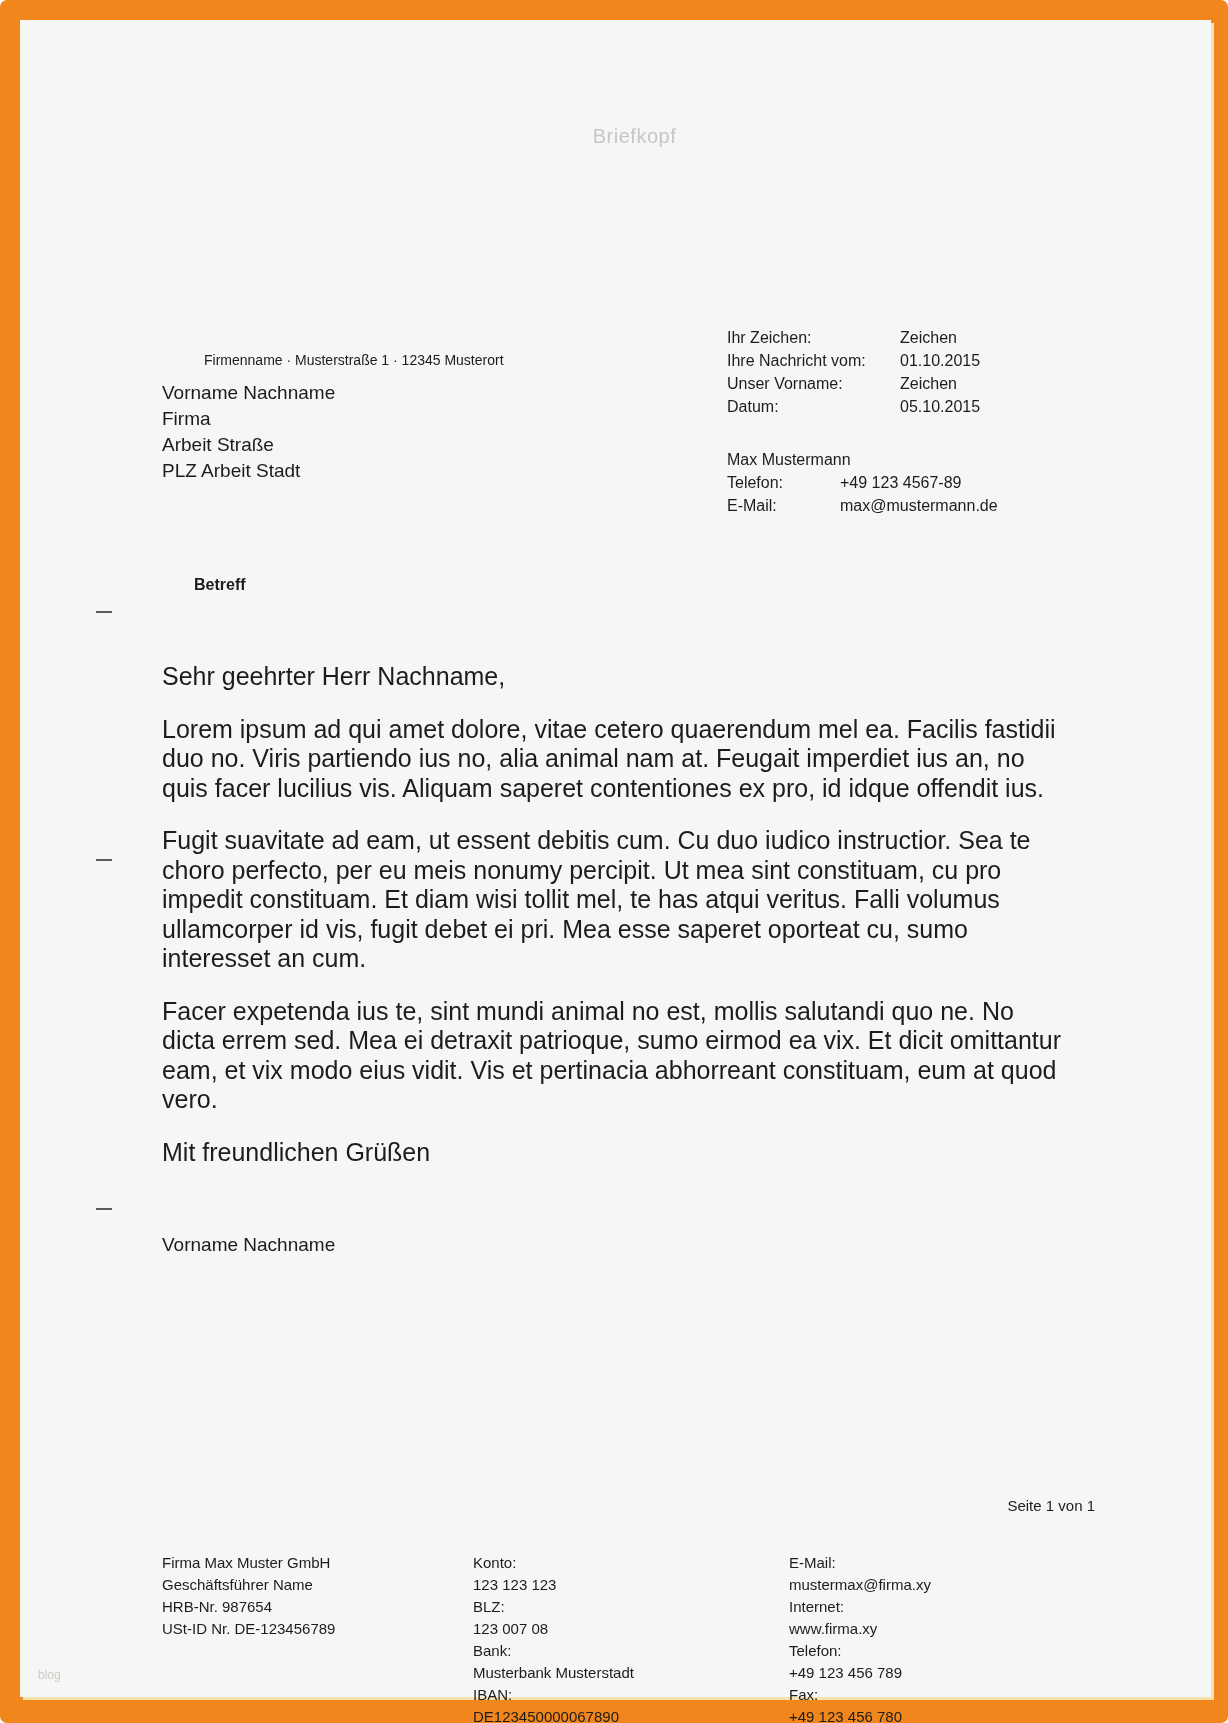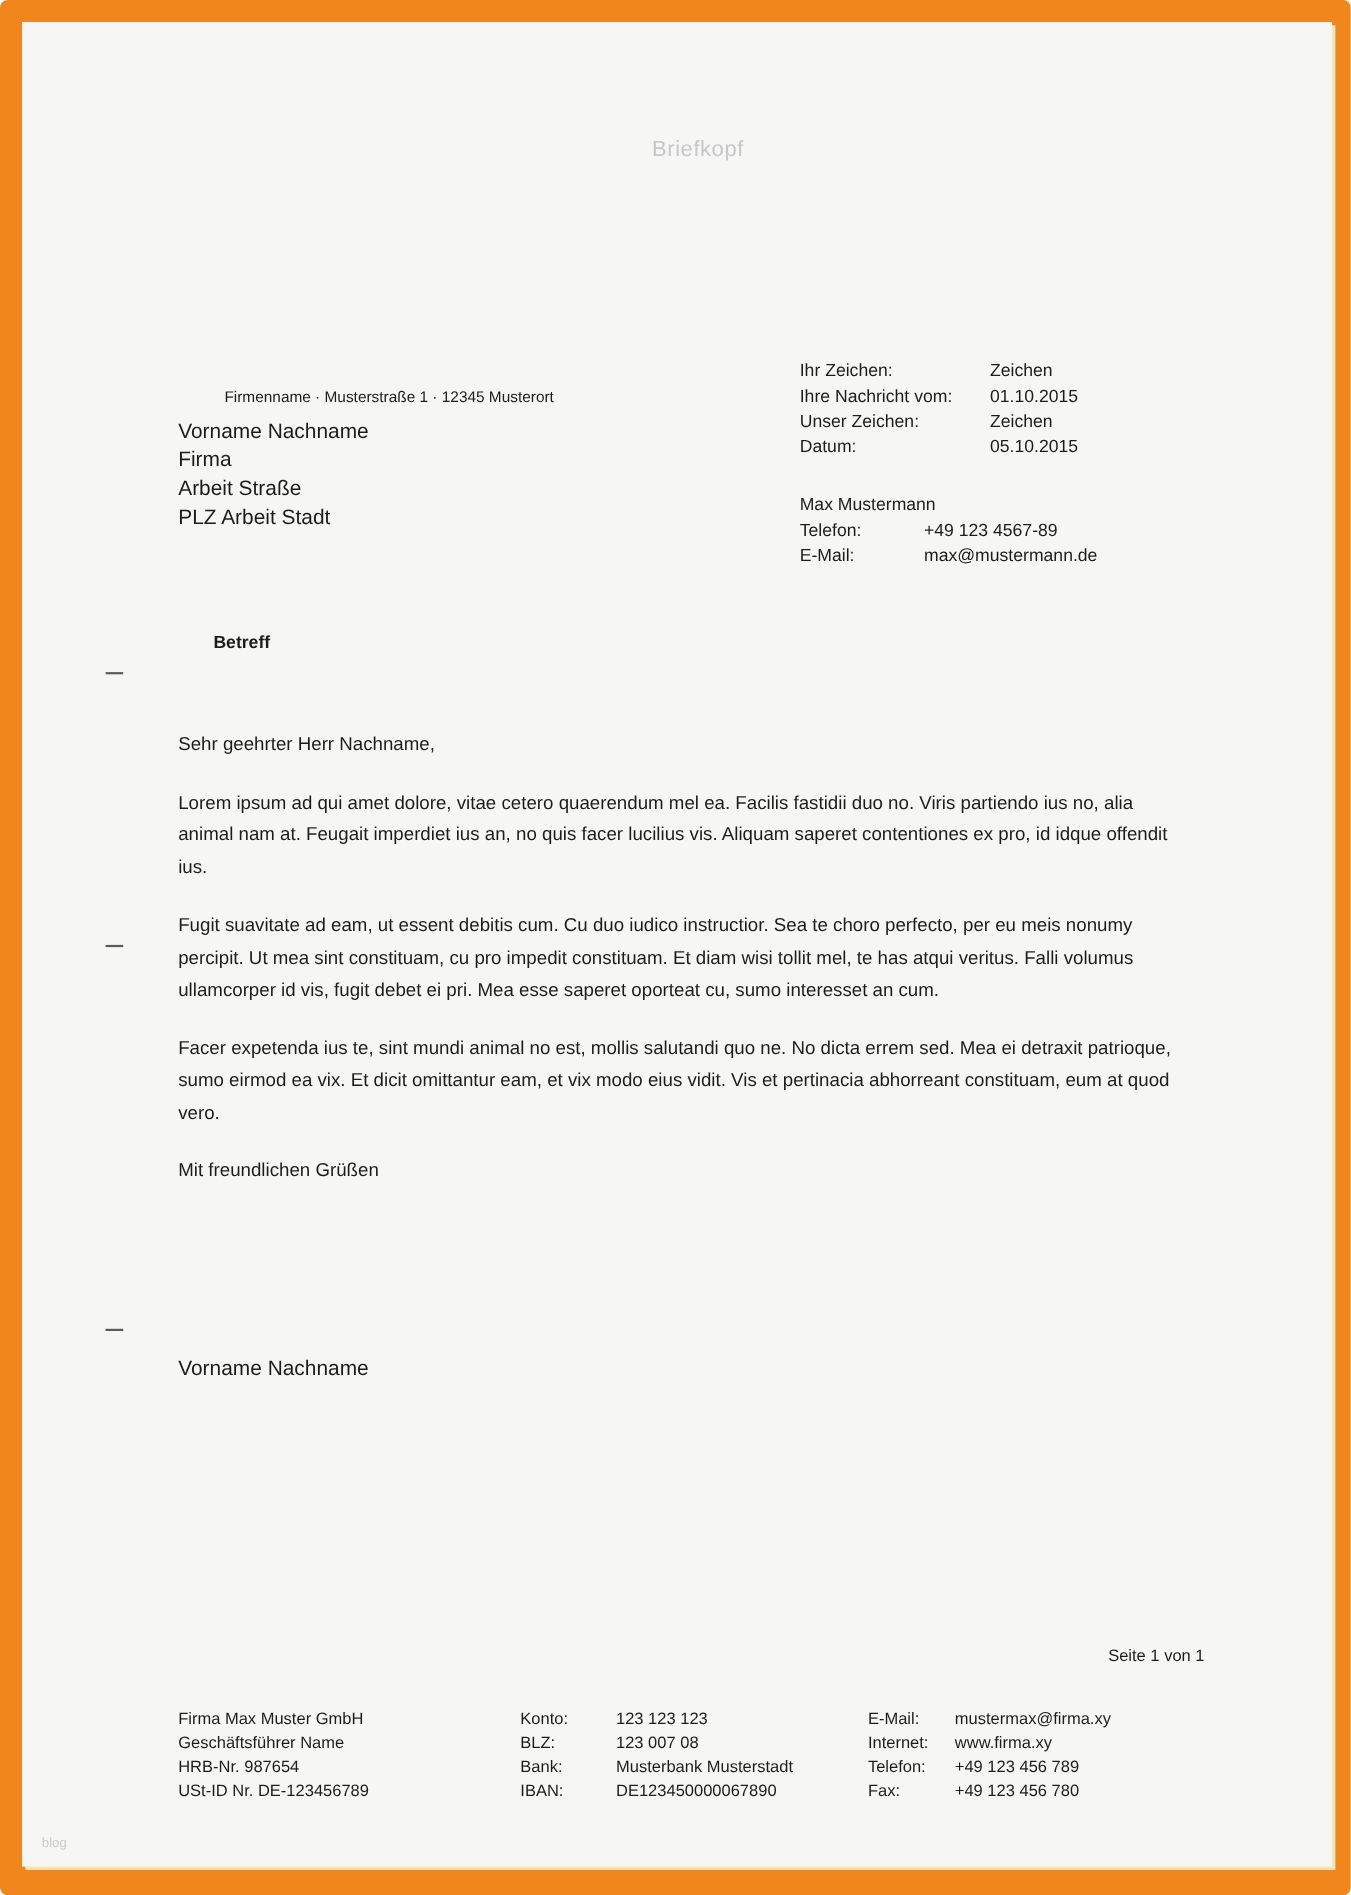--- a/index.html
+++ b/index.html
@@ -25,31 +25,31 @@
   .contact-block{position:absolute;left:707px;top:428px;font-size:16px;line-height:23px;}
   .contact-row{display:flex;}
   .contact-row .lbl{width:113px;flex:none;}
   .subject{position:absolute;left:142px;top:556px;font-size:16px;font-weight:bold;margin-left:32px;}
   .fold-mark{position:absolute;left:76px;width:16px;height:2px;background:#5a5a5a;}
   .fold-1{top:591px;}
   .fold-2{top:839px;}
   .fold-3{top:1188px;}
   .letter-body{
     position:absolute;left:142px;top:642px;width:906px;
-    font-size:17px;line-height:29.5px;
+    font-size:25px;line-height:29.5px;
   }
   .letter-body p{margin:0 0 23px 0;}
   .signature{position:absolute;left:142px;top:1214px;font-size:19px;}
   .page-number{position:absolute;right:116px;top:1477px;font-size:15px;text-align:right;}
   .footer{position:absolute;left:0;top:1532px;width:100%;font-size:15px;line-height:22px;}
   .footer-col{position:absolute;top:0;}
   .footer-company{left:142px;}
   .footer-bank{left:453px;}
   .footer-contact{left:769px;}
-  .footer-row{display:flex;}
+  .footer-row{display:flex;flex-direction:column;}
   .footer-bank .lbl{width:87px;flex:none;}
   .footer-contact .lbl{width:79px;flex:none;}
   .corner-watermark{
     position:absolute;left:18px;top:1648px;font-size:12px;color:#C8CCC9;
   }
 </style>
 </head>
 <body>
 
 <div class="frame">
@@ -69,21 +69,21 @@
     <div class="info-block">
       <div class="info-row">
         <span class="lbl">Ihr Zeichen:</span>
         <span>Zeichen</span>
       </div>
       <div class="info-row">
         <span class="lbl">Ihre Nachricht vom:</span>
         <span>01.10.2015</span>
       </div>
       <div class="info-row">
-        <span class="lbl">Unser Zeichen:</span>
+        <span class="lbl">Unser Vorname:</span>
         <span>Zeichen</span>
       </div>
       <div class="info-row">
         <span class="lbl">Datum:</span>
         <span>05.10.2015</span>
       </div>
     </div>
 
     <div class="contact-block">
       <div>Max Mustermann</div>

